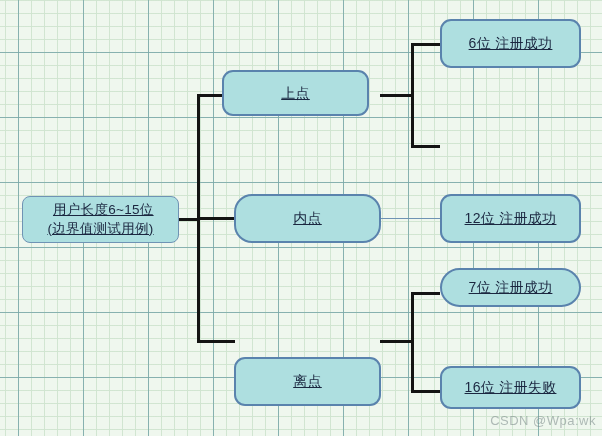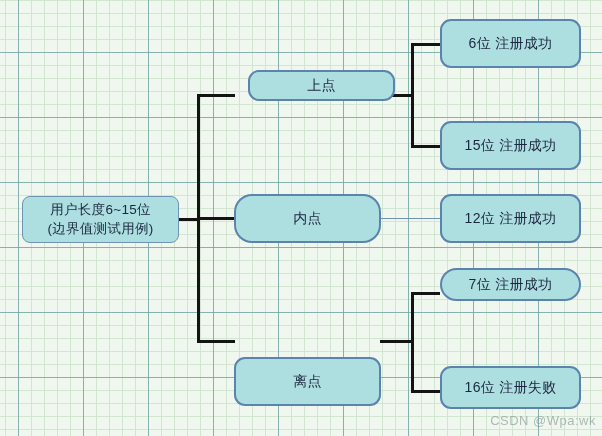--- a/index.html
+++ b/index.html
@@ -43,26 +43,27 @@
   
   .node {
     position: absolute;
     box-sizing: border-box;
     background: #aedfe0;
     border: 2px solid #5a83ad;
     border-radius: 11px;
     display: flex;
     align-items: center;
     justify-content: center;
-    text-align: center;
+    text-align: right;
     color: #1b2740;
     font-size: 14px;
     line-height: 1.45;
     letter-spacing: 0.3px;
     white-space: pre-line;
+    text-decoration: underline;
   }
   .node.root {
     border-radius: 8px;
     border-width: 1px;
     border-color: #6f93b4;
     background: #addfe0;
     font-size: 13.5px;
     line-height: 1.35;
   }
 
@@ -98,31 +99,30 @@
   <div class="conn thin" style="left:380px; top:218px; width:60px; height:1px;"></div>
 
   <div class="conn" style="left:380px; top:340px; width:34px; height:3px;"></div>
   <div class="conn" style="left:411px; top:292px; width:3px; height:101px;"></div>
   <div class="conn" style="left:411px; top:292px; width:29px; height:3px;"></div>
   <div class="conn" style="left:411px; top:390px; width:29px; height:3px;"></div>
 
   <div class="node root" style="left:22px; top:196px; width:157px; height:47px;">用户长度6~15位
 (边界值测试用例)</div>
 
-  <div class="node" style="left:248px; top:70px; width:147px; height:31px;">上点</div>
+  <div class="node" style="left:222px; top:70px; width:147px; height:46px;">上点</div>
 
   <div class="node" style="left:234px; top:194px; width:147px; height:49px;border-radius:18px;">内点</div>
 
   <div class="node" style="left:234px; top:317px; width:147px; height:49px;margin-top:40px;">离点</div>
 
   <div class="node" style="left:440px; top:19px; width:141px; height:49px;">6位 注册成功</div>
 
-  <div class="node" style="left:440px; top:121px; width:141px; height:49px;">15位 注册成功</div>
 
   <div class="node" style="left:440px; top:194px; width:141px; height:49px;">12位 注册成功</div>
 
-  <div class="node" style="left:440px; top:268px; width:141px; height:33px;border-radius:23px;">7位 注册成功</div>
+  <div class="node" style="left:440px; top:268px; width:141px; height:39px;border-radius:23px;">7位 注册成功</div>
 
   <div class="node" style="left:440px; top:366px; width:141px; height:43px;">16位 注册失败</div>
 
   <div id="watermark">CSDN @Wpa:wk</div>
 
 </div>
 
 </body></html>

